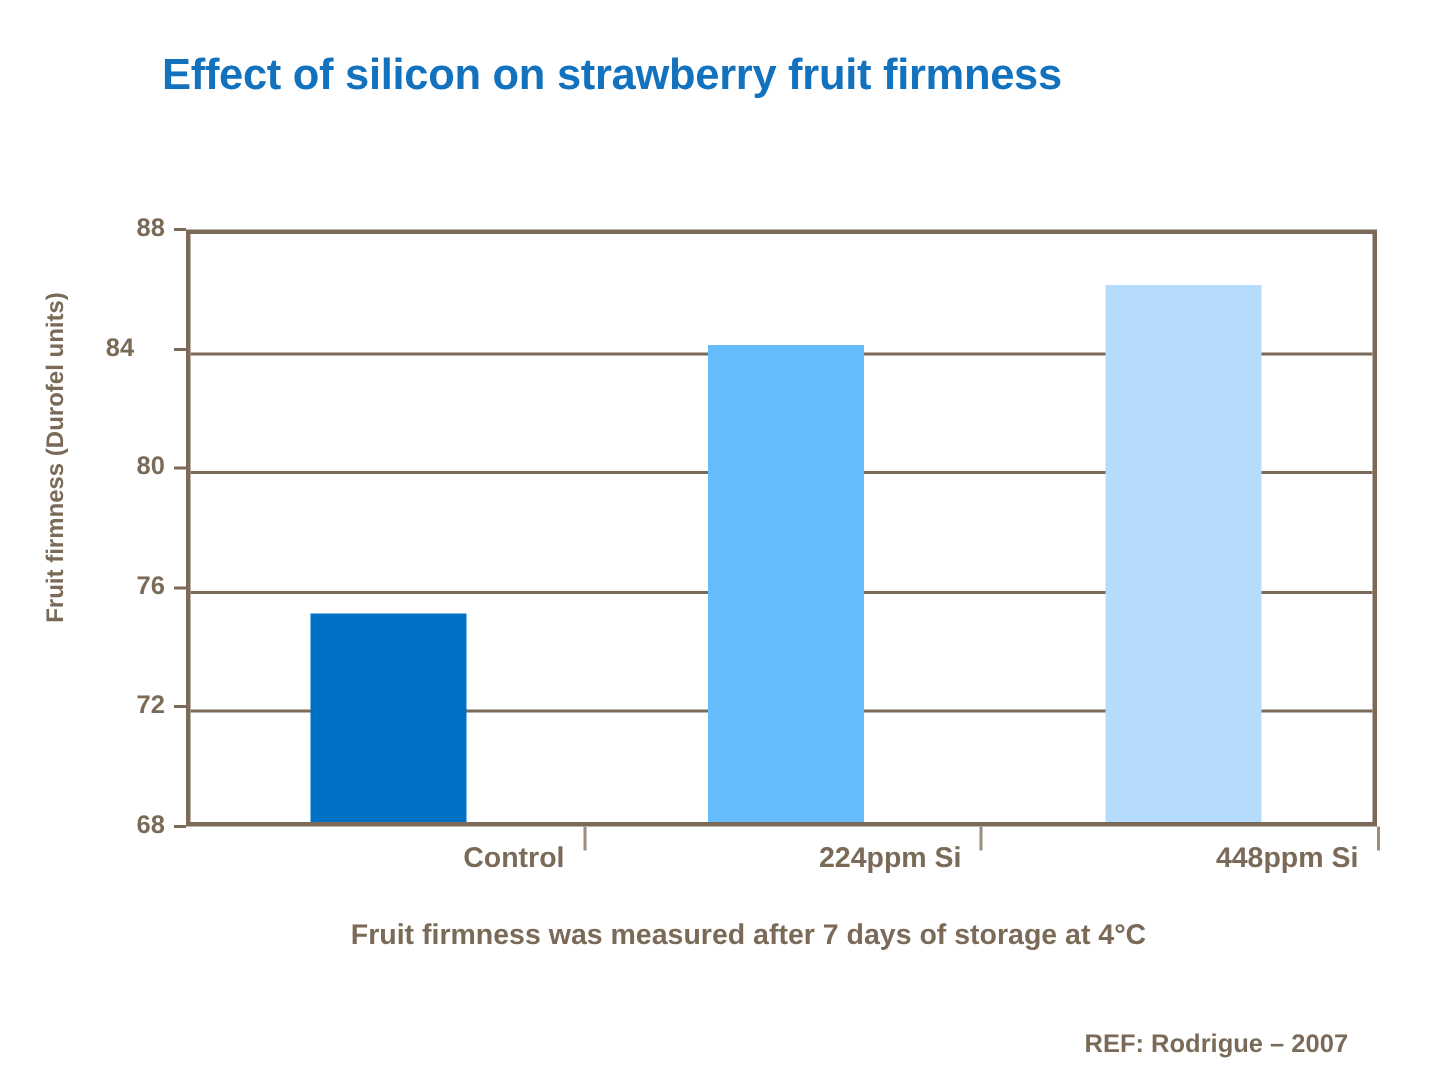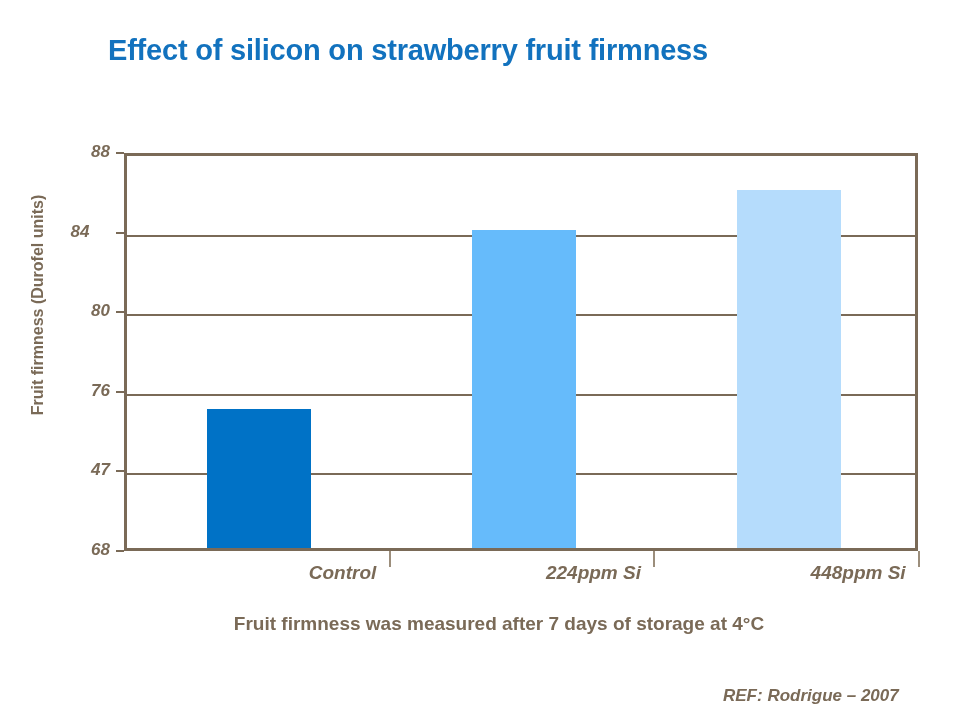--- a/index.html
+++ b/index.html
@@ -42,21 +42,20 @@
     white-space: nowrap;
   }
 
   
   #plot-wrap {
     position: absolute;
     left: 0;
     top: 0;
     width: 769px;
     height: 720px;
-    font-style: italic;
   }
   #plot-area {
     position: absolute;
     left: 124px;
     top: 153px;
     width: 794px;
     height: 398px;
     border-left: 3px solid #7A6A57;
     border-top: 3px solid #7A6A57;
     border-right: 3px solid #7A6A57;
@@ -127,21 +126,20 @@
     padding-left: 40px;
   }
 
   
   #reference {
     position: absolute;
     left: 723px;
     top: 686px;
     font-size: 17px;
     font-weight: bold;
-    font-style: italic;
     color: #7A6A57;
     white-space: nowrap;
   }
 </style>
 </head>
 <body>
 
 <div id="chart-title">Effect of silicon on strawberry fruit firmness</div>
 
 <div id="y-axis-title">Fruit firmness (Durofel units)</div>
@@ -151,21 +149,21 @@
   <div id="ytick-layer">
       <div class="ytick-mark" style="top: 152px;"></div>
       <div class="ytick-label" style="left: 50px; right: auto; top: 142px;">88</div>
       <div class="ytick-mark" style="top: 231.6px;"></div>
       <div class="ytick-label" style="left: 50px; right: auto; top: 221.6px; text-align: center;">84</div>
       <div class="ytick-mark" style="top: 311.2px;"></div>
       <div class="ytick-label" style="left: 50px; right: auto; top: 301.2px;">80</div>
       <div class="ytick-mark" style="top: 390.8px;"></div>
       <div class="ytick-label" style="left: 50px; right: auto; top: 380.8px;">76</div>
       <div class="ytick-mark" style="top: 470.4px;"></div>
-      <div class="ytick-label" style="left: 50px; right: auto; top: 460.4px;">47</div>
+      <div class="ytick-label" style="left: 50px; right: auto; top: 460.4px;">72</div>
       <div class="ytick-mark" style="top: 550px;"></div>
       <div class="ytick-label" style="left: 50px; right: auto; top: 540px;">68</div>
     </div>
 
   <div id="plot-area">
     <div id="grid-layer">
         <div class="gridline" style="top: 78.6px;"></div>
         <div class="gridline" style="top: 158.2px;"></div>
         <div class="gridline" style="top: 237.8px;"></div>
         <div class="gridline" style="top: 317.4px;"></div>

